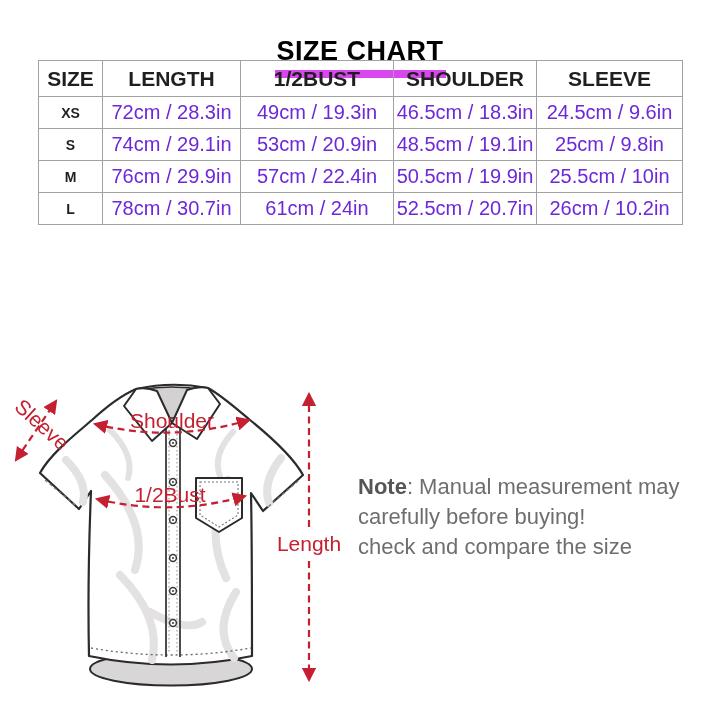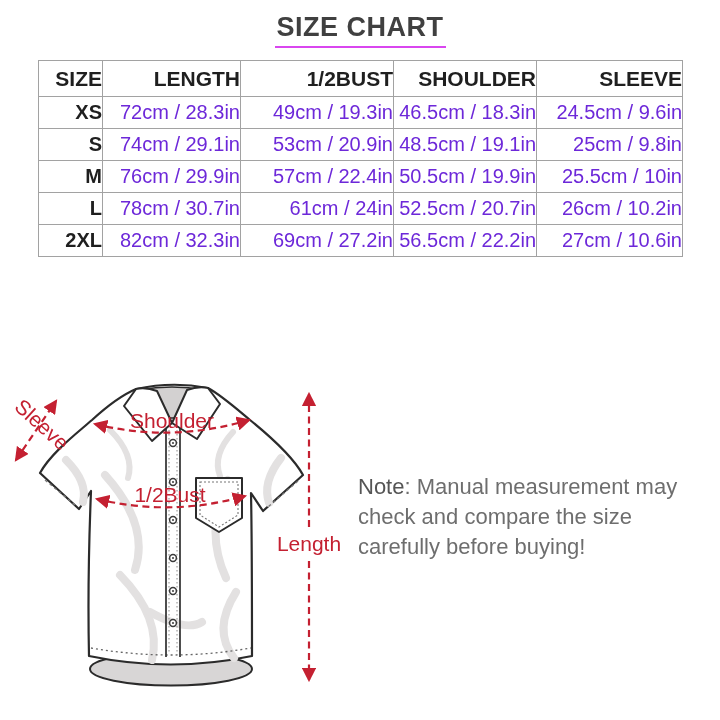--- a/index.html
+++ b/index.html
@@ -17,56 +17,57 @@
     position: absolute;
     top: 12px;
     left: 0;
     width: 720px;
     text-align: center;
   }
   .title {
     display: inline-block;
     font-size: 27px;
     font-weight: bold;
-    color: #404040;
+    color: #000000;
     letter-spacing: 0.5px;
-    border-bottom: 2px solid #d946ef;
+    border-bottom: 8px solid #d946ef;
     padding: 0 2px 3px 2px;
+    margin-top: 24px;
   }
   
   table.size-table {
     position: absolute;
     left: 38px;
     top: 60px;
     width: 644px;
     border-collapse: collapse;
     table-layout: fixed;
   }
   table.size-table th, table.size-table td {
     border: 1px solid #a2a2a2;
-    text-align: right;
+    text-align: center;
     vertical-align: middle;
     white-space: nowrap;
     overflow: hidden;
   }
   table.size-table th {
     height: 36px;
     font-size: 21px;
     font-weight: bold;
     color: #1f1f1f;
   }
   table.size-table td {
     height: 32px;
     font-size: 20px;
     color: #6d28d9;
   }
   table.size-table td.size-col {
     font-weight: bold;
     color: #1f1f1f;
-    font-size: 20px;
+    font-size: 14px;
   }
   
   svg.diagram {
     position: absolute;
     left: 0;
     top: 360px;
     width: 360px;
     height: 360px;
   }
   .red-label {
@@ -77,21 +78,21 @@
   
   .note {
     position: absolute;
     left: 358px;
     top: 472px;
     width: 340px;
     font-size: 22px;
     line-height: 30px;
     color: #6e6e6e;
   }
-  .note b { color: #555555; font-weight: normal; }
+  .note b { color: #555555; font-weight: bold; }
 </style>
 </head>
 <body>
 
 <div class="page">
 
   <div class="title-wrap">
     <span class="title">SIZE CHART</span>
   </div>
 
@@ -133,27 +134,20 @@
         <td>57cm / 22.4in</td>
         <td>50.5cm / 19.9in</td>
         <td>25.5cm / 10in</td>
       </tr>
       <tr>
         <td class="size-col">L</td>
         <td>78cm / 30.7in</td>
         <td>61cm / 24in</td>
         <td>52.5cm / 20.7in</td>
         <td>26cm / 10.2in</td>
-      </tr>
-      <tr>
-        <td class="size-col">2XL</td>
-        <td>82cm / 32.3in</td>
-        <td>69cm / 27.2in</td>
-        <td>56.5cm / 22.2in</td>
-        <td>27cm / 10.6in</td>
       </tr>
     </tbody>
   </table>
 
   <svg class="diagram" viewBox="0 0 360 360">
     <defs>
       <marker id="arr" viewBox="0 0 10 10" refX="8.5" refY="5" markerWidth="6.5" markerHeight="6.5" orient="auto-start-reverse">
         <path d="M0,0 L10,5 L0,10 z" fill="#c42031"></path>
       </marker>
     </defs>
@@ -238,17 +232,17 @@
       <text class="red-label" x="170" y="142" text-anchor="middle">1/2Bust</text>
 
       <path d="M 309,167 L 309,34" fill="none" stroke="#c42031" stroke-width="2.2" stroke-dasharray="7,4.5" marker-end="url(#arr)"></path>
       <path d="M 309,201 L 309,320" fill="none" stroke="#c42031" stroke-width="2.2" stroke-dasharray="7,4.5" marker-end="url(#arr)"></path>
       <text class="red-label" x="309" y="191" text-anchor="middle">Length</text>
     </g>
   </svg>
 
   <div class="note">
     <div><b>Note</b><span>: Manual measurement may</span></div>
+    <div>carefully before buying!</div>
     <div>check and compare the size</div>
-    <div>carefully before buying!</div>
   </div>
 
 </div>
 
 </body></html>

